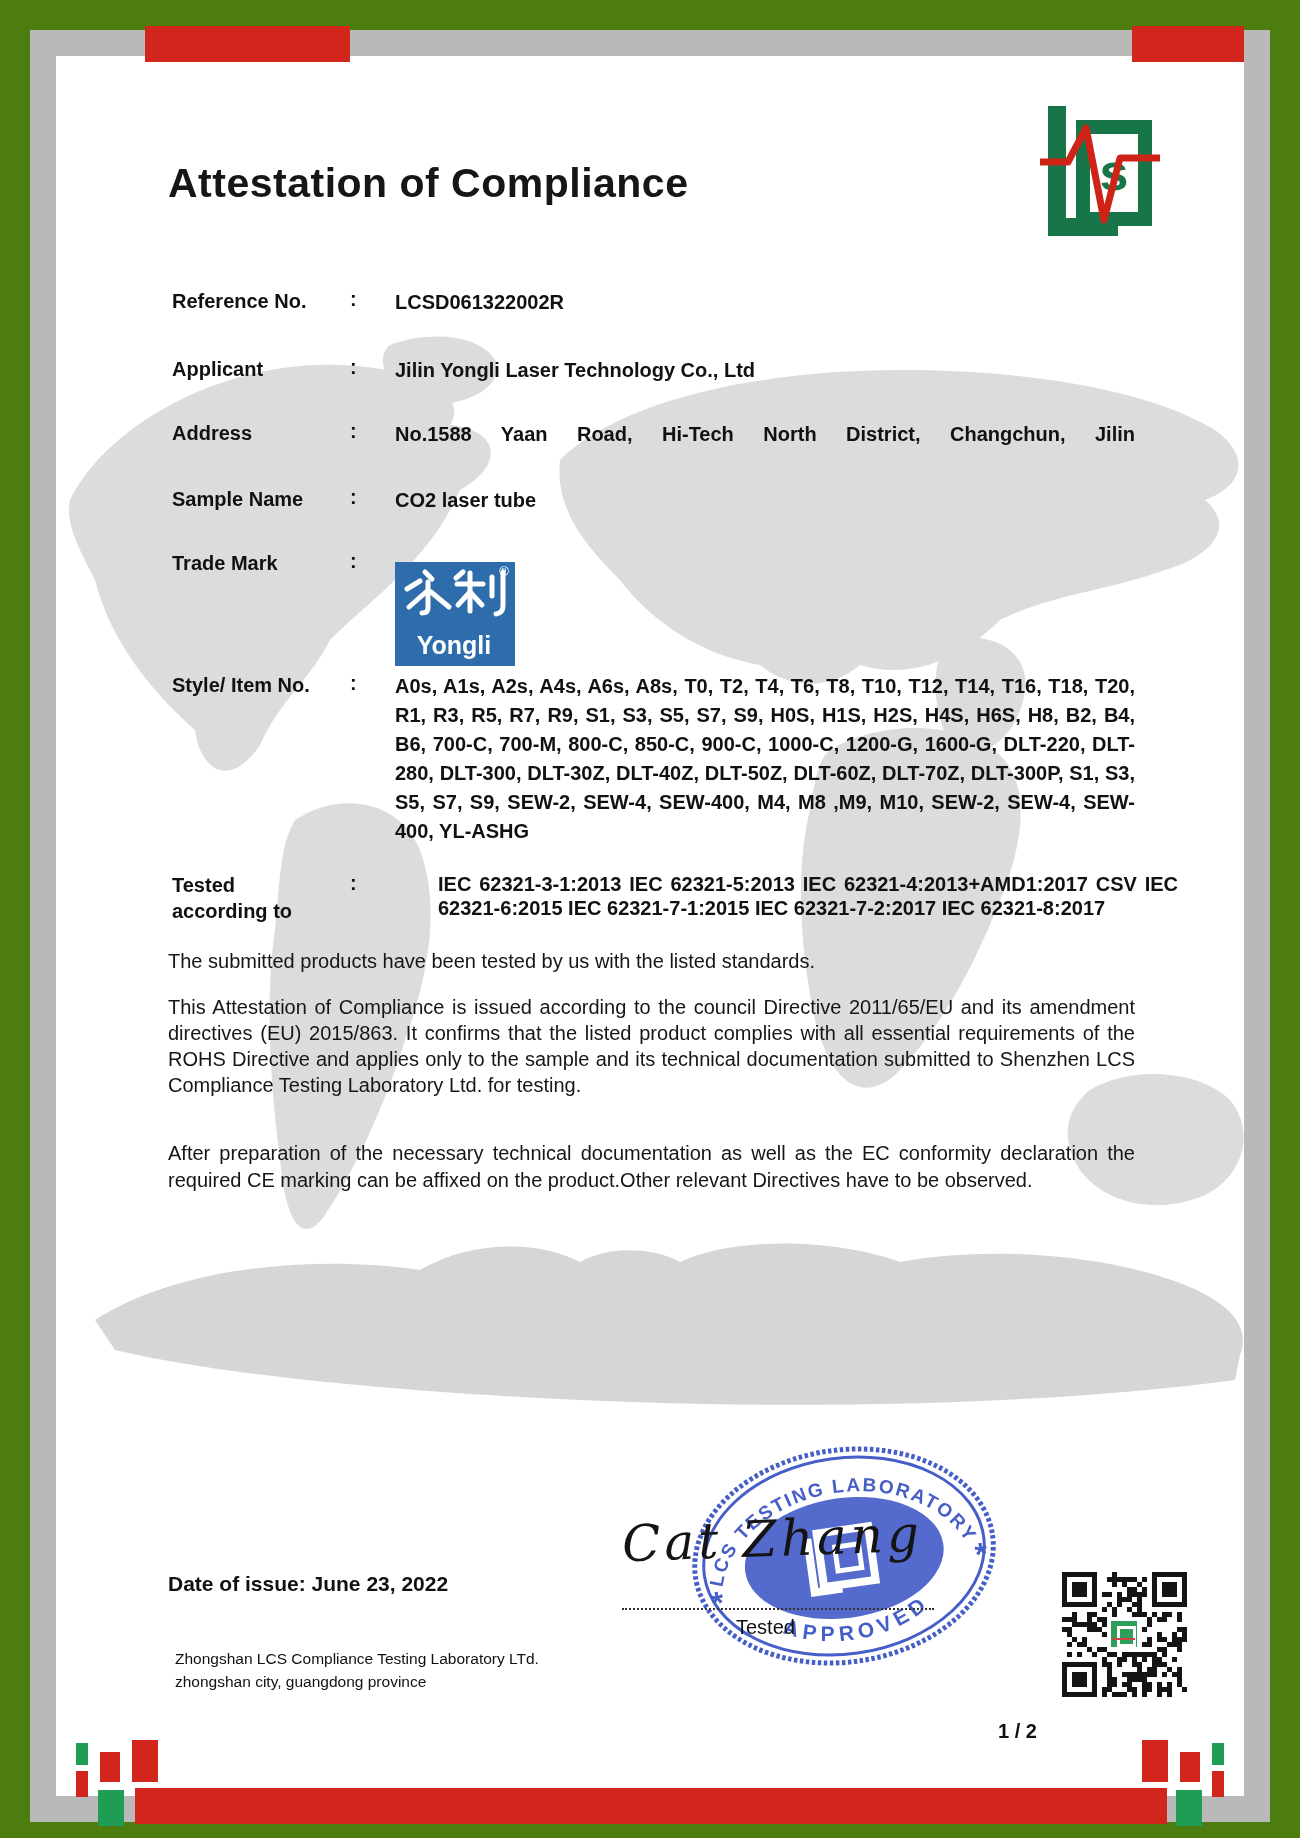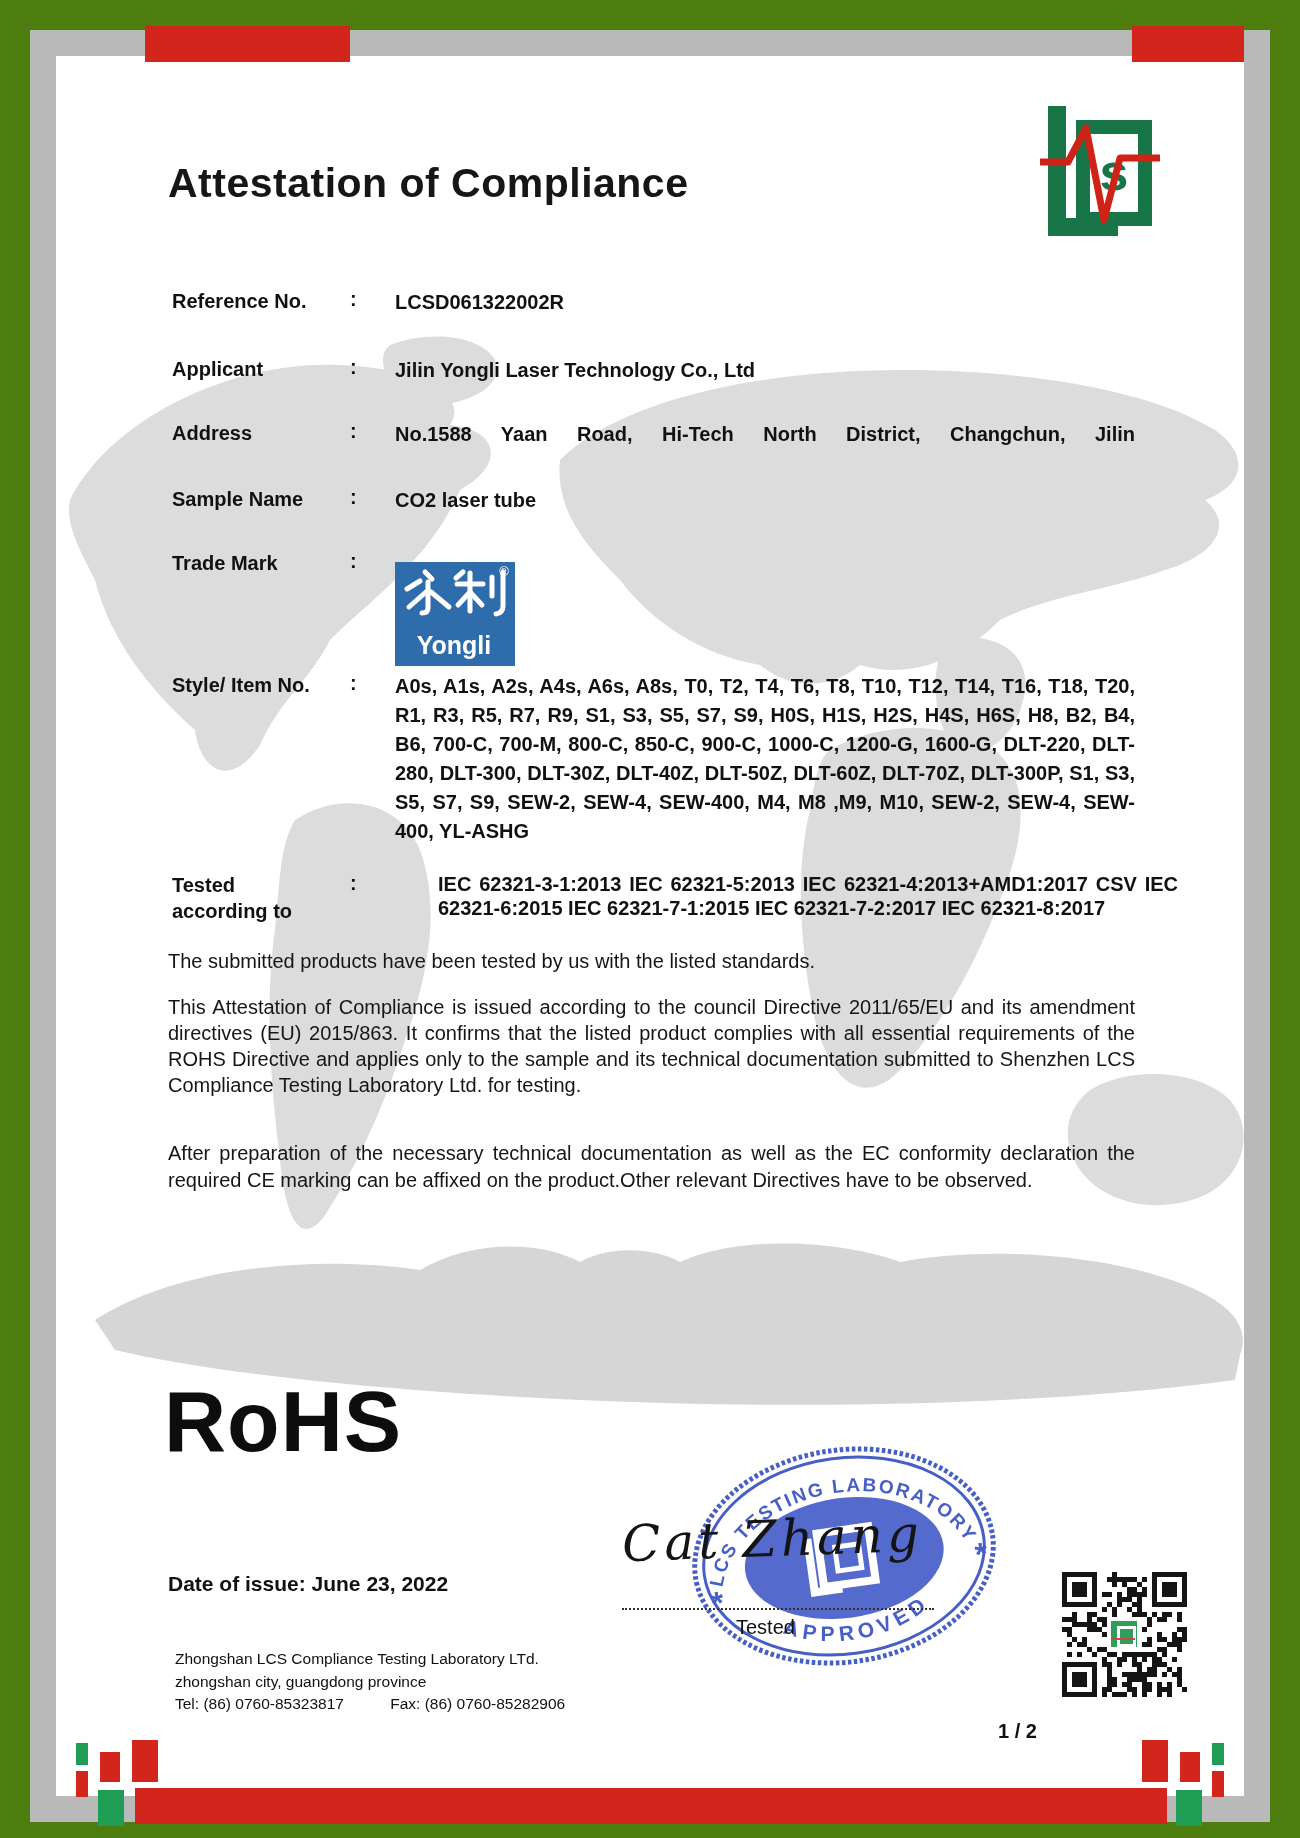--- a/index.html
+++ b/index.html
@@ -147,21 +147,20 @@
   <div class="row" style="top:872px;">
     <div class="lab" style="width:140px;">Tested according to</div>
     <div class="col">:</div>
     <div class="val val-tested">IEC 62321-3-1:2013 IEC 62321-5:2013 IEC 62321-4:2013+AMD1:2017 CSV IEC 62321-6:2015 IEC 62321-7-1:2015 IEC 62321-7-2:2017 IEC 62321-8:2017</div>
   </div>
 
   <div class="para" style="top:948px;">The submitted products have been tested by us with the listed standards.</div>
   <div class="para" style="top:994px;">This Attestation of Compliance is issued according to the council Directive 2011/65/EU and its amendment directives (EU) 2015/863. It confirms that the listed product complies with all essential requirements of the ROHS Directive and applies only to the sample and its technical documentation submitted to Shenzhen LCS Compliance Testing Laboratory Ltd. for testing.</div>
   <div class="para p3" style="top:1140px;">After preparation of the necessary technical documentation as well as the EC conformity declaration the required CE marking can be affixed on the product.Other relevant Directives have to be observed.</div>
 
-  <div class="rohs">RoHS</div>
   <div class="date-issue">Date of issue: June 23, 2022</div>
 
   <svg class="stamp" width="316" height="240" viewBox="0 0 316 240">
     <g transform="rotate(-8 158 120)">
       <ellipse cx="158" cy="120" rx="150" ry="106" fill="none" stroke="#3d56c5" stroke-width="5" stroke-dasharray="3.5,2.5"></ellipse>
       <ellipse cx="158" cy="120" rx="141" ry="98" fill="none" stroke="#3d56c5" stroke-width="3"></ellipse>
       <ellipse cx="158" cy="122" rx="100" ry="60" fill="#3d56c5" opacity="0.93"></ellipse>
       <g stroke="#ffffff" fill="none">
         <path d="M124,98 V152 H152" stroke-width="8"></path>
         <rect x="134" y="94" width="52" height="54" stroke-width="8"></rect>
@@ -380,24 +379,20 @@
       </svg>
     <div class="qr-logo">
       <div class="inner"></div>
       <div class="pulse"></div>
     </div>
   </div>
 
   <div class="footer-block">
     <div>Zhongshan LCS Compliance Testing Laboratory LTd.</div>
     <div>zhongshan city, guangdong province</div>
-    <div class="telfax">
-      <span>Tel: (86) 0760-85323817</span>
-      <span>Fax: (86) 0760-85282906</span>
-    </div>
   </div>
 
   <div class="page-num">1 / 2</div>
 
   <div class="decor green" style="left:76px;top:1743px;width:12px;height:22px;"></div>
   <div class="decor red" style="left:76px;top:1771px;width:12px;height:26px;"></div>
   <div class="decor red" style="left:100px;top:1752px;width:20px;height:30px;"></div>
   <div class="decor red" style="left:132px;top:1740px;width:26px;height:42px;"></div>
   <div class="decor green" style="left:98px;top:1790px;width:26px;height:36px;"></div>
 

